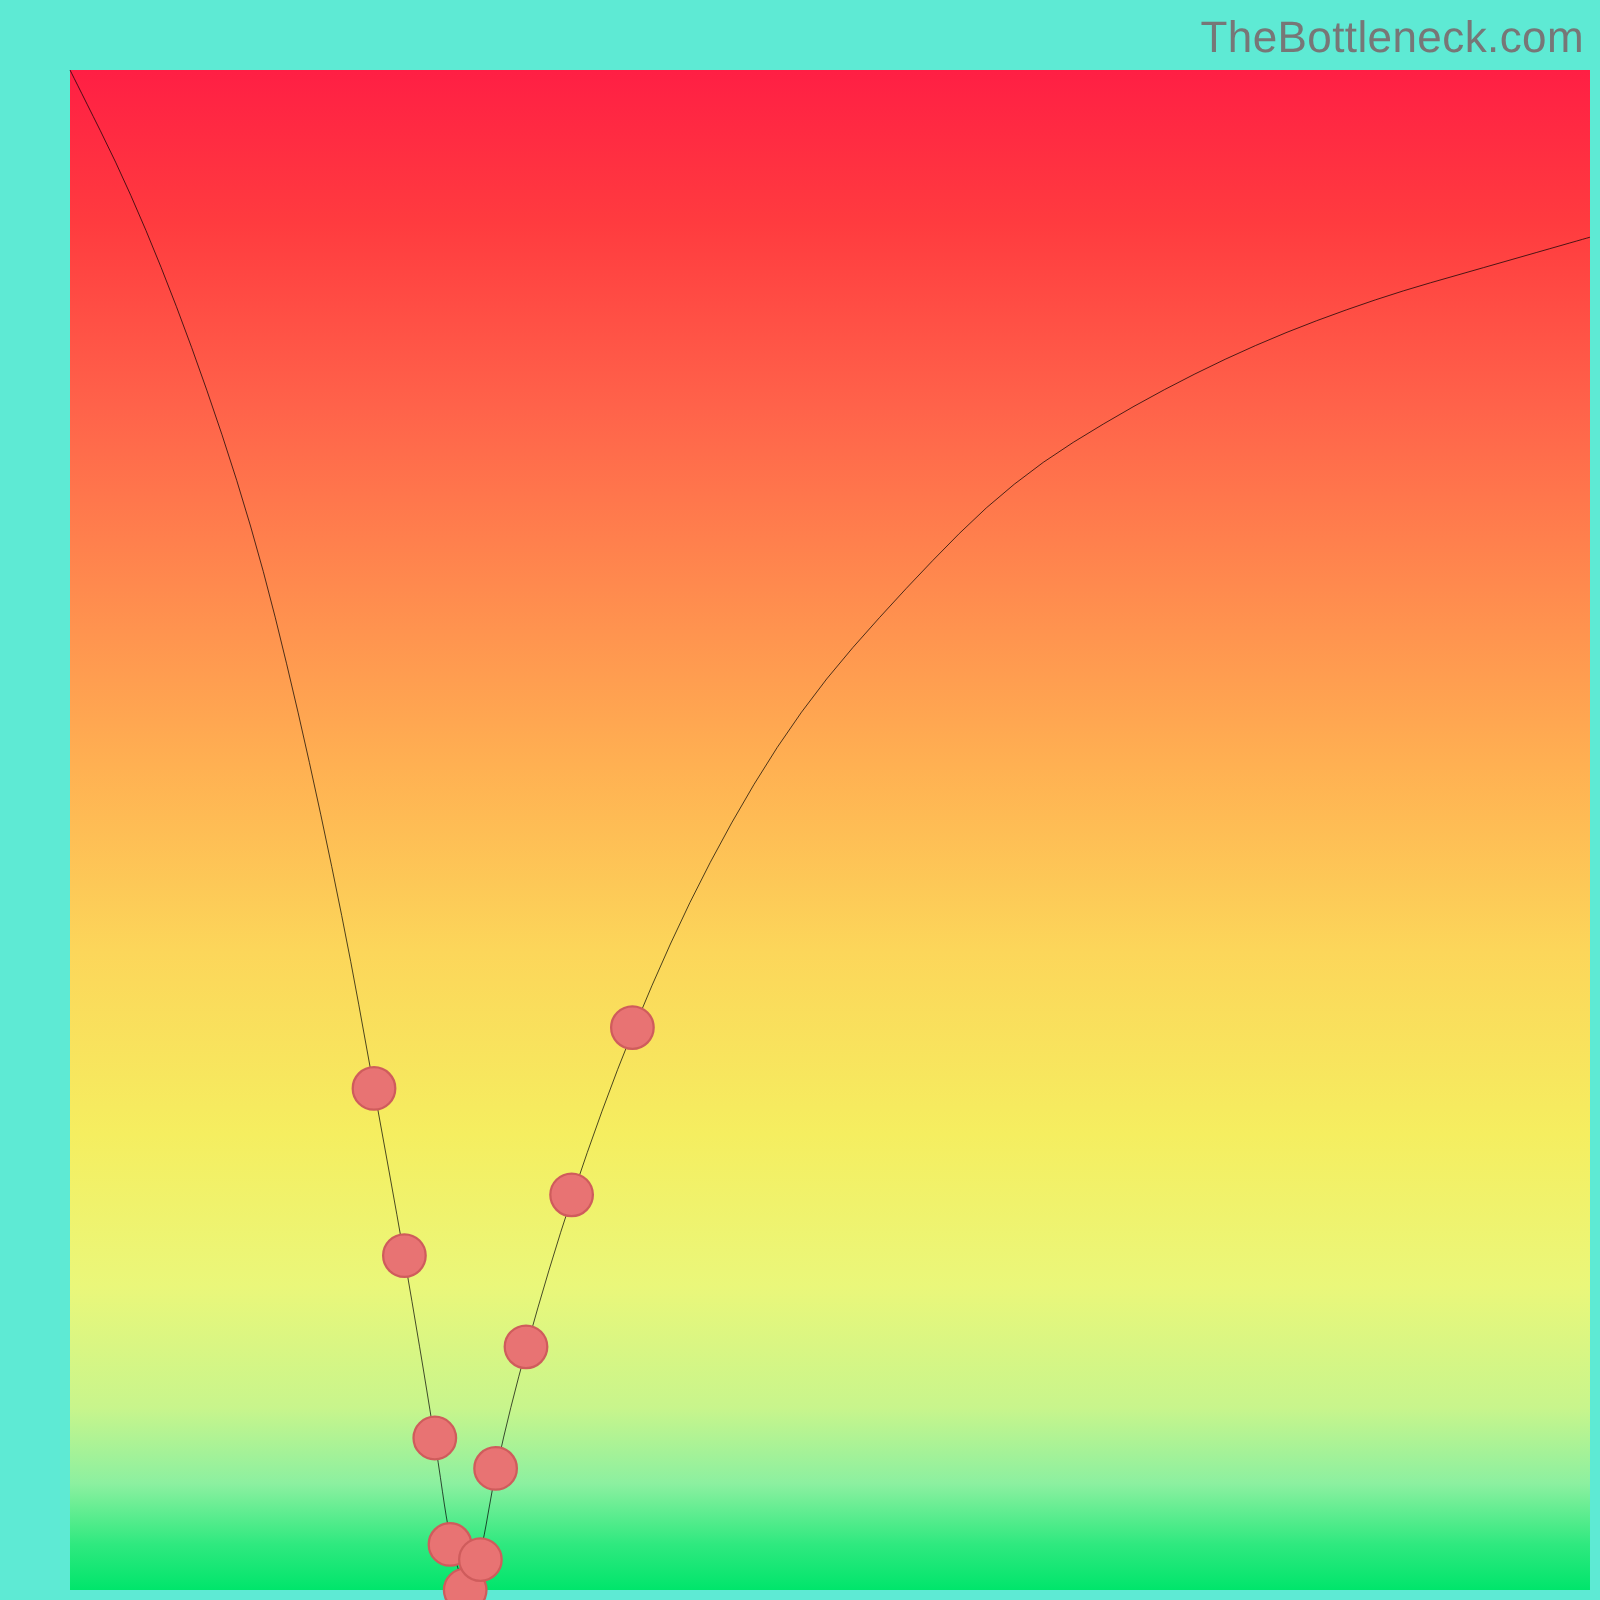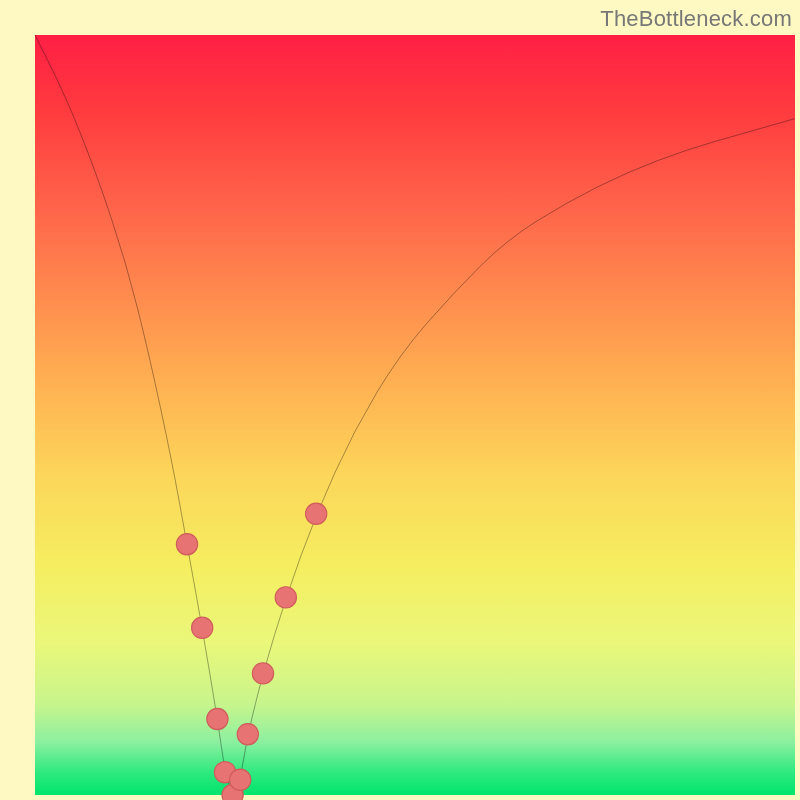--- a/index.html
+++ b/index.html
@@ -8,21 +8,21 @@
     width: 800px;
     height: 800px;
     background: #000;
     overflow: hidden;
     font-family: Arial, Helvetica, sans-serif;
   }
   .frame {
     position: absolute;
     left: 0; top: 0;
     width: 800px; height: 800px;
-    background: #fef9c3;
+    background: #5eead4;
   }
   .plot-area {
     position: absolute;
     left: 35px;
     top: 35px;
     width: 760px;
     height: 760px;
     background: linear-gradient(to bottom,
       #ff1f44 0%,
       #ff3b3f 10%,

